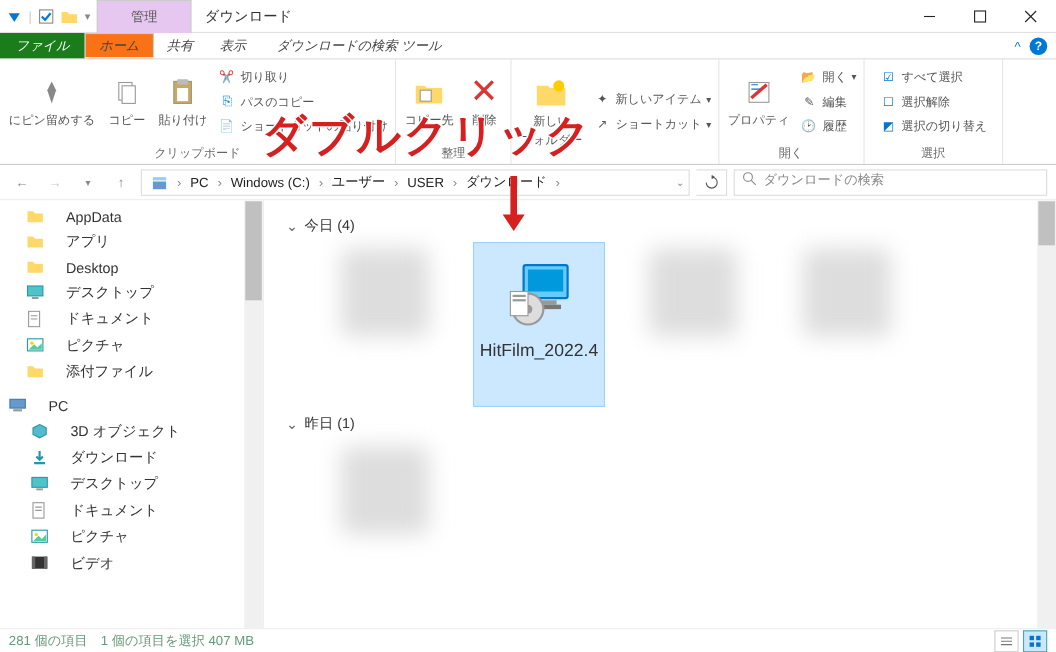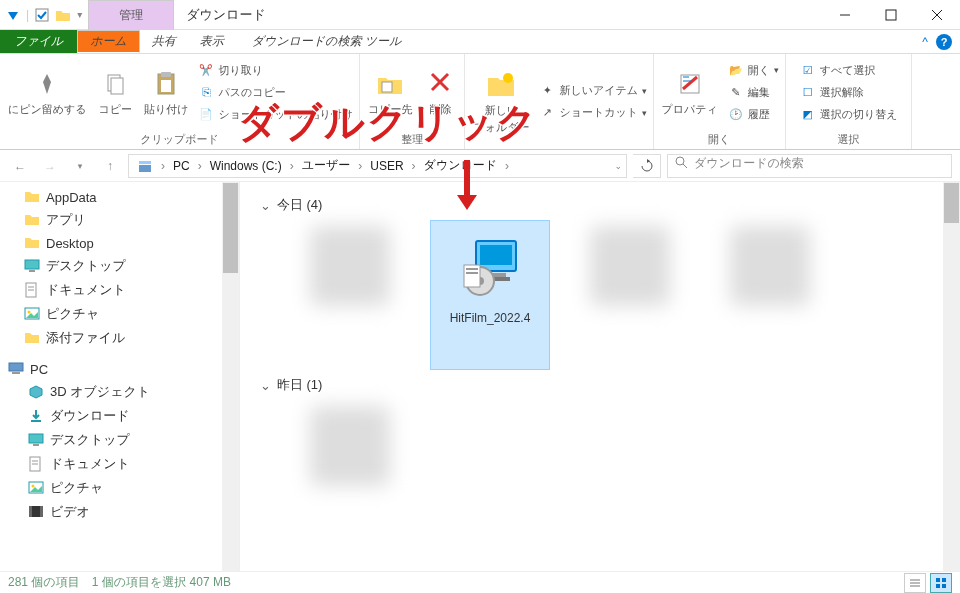--- a/index.html
+++ b/index.html
@@ -42,33 +42,33 @@
   .crumb:after { content: "›"; color: #888; margin-left: 4px; }
   .crumb:last-child:after { content: ""; }
   .refresh { width: 28px; height: 24px; border: 1px solid #ddd; border-left: none; display:flex; align-items:center; justify-content:center; }
   .searchbox { width: 285px; height: 24px; border: 1px solid #ddd; display:flex; padding: 0 6px; gap: 6px; color: #888; }
 
   
   .body { display: flex; height: calc(593px - 30px - 24px - 96px - 32px - 22px); }
   .sidebar { width: 240px; border-right: 1px solid #eee; position: relative; overflow: hidden; padding: 4px 0; }
   .sidebar-scroll { position: absolute; right: 0; top: 0; bottom: 0; width: 17px; background: #f0f0f0; }
   .sidebar-thumb { position: absolute; right: 1px; top: 1px; width: 15px; height: 90px; background: #c0c0c0; }
-  .sitem { display: flex; align-items: center; padding: 3px 4px 3px 24px; gap: 6px; font-size: 13px; }
+  .sitem { display: flex; align-items: center; padding: 3px 4px 3px 24px; gap: 20px; font-size: 13px; }
   .sitem .icn { width: 16px; height: 16px; }
 
   .content { flex: 1; overflow: auto; padding: 8px 20px; position: relative; }
   .grouphdr { display: flex; align-items: center; gap: 6px; color: #333; font-size: 13px; padding: 6px 0; }
   .grouphdr .chev { color: #666; }
   .filegrid { display: flex; gap: 20px; padding-left: 30px; }
 
   .fileitem { width: 120px; height: 150px; display: flex; flex-direction: column; align-items: center; justify-content: flex-start; padding: 6px 4px; gap: 4px; }
   .fileitem.selected { background: #cce8ff; border: 1px solid #99d1ff; }
   .fileitem.blurred .thumb { filter: blur(10px); background: #ddd; border-radius: 8px; width: 80px; height: 80px; }
   .fileitem .thumb { width: 80px; height: 80px; display:flex; align-items:center; justify-content:center; }
-  .fileitem .fname { font-size: 12px; word-break: break-all; }
+  .fileitem .fname { font-size: 16px; word-break: break-all; }
   .highlight-box { border: 3px solid #e02020; }
 
   .content-scroll { position: absolute; right: 0; top: 0; bottom: 0; width: 17px; background: #f0f0f0; }
   .content-thumb { position: absolute; right: 1px; top: 1px; width: 15px; height: 40px; background: #c0c0c0; }
 
   
   .statusbar { height: 22px; border-top: 1px solid #eee; display: flex; align-items: center; padding: 0 8px; font-size: 12px; color: #697; gap: 12px; }
   .statusbar .right { margin-left: auto; display: flex; align-items: center; gap: 4px; }
   .viewbtn { width: 22px; height: 20px; border: 1px solid #ccc; display:flex; align-items:center; justify-content:center; }
   .viewbtn.active { background: #cce8ff; border-color: #4aa; }

